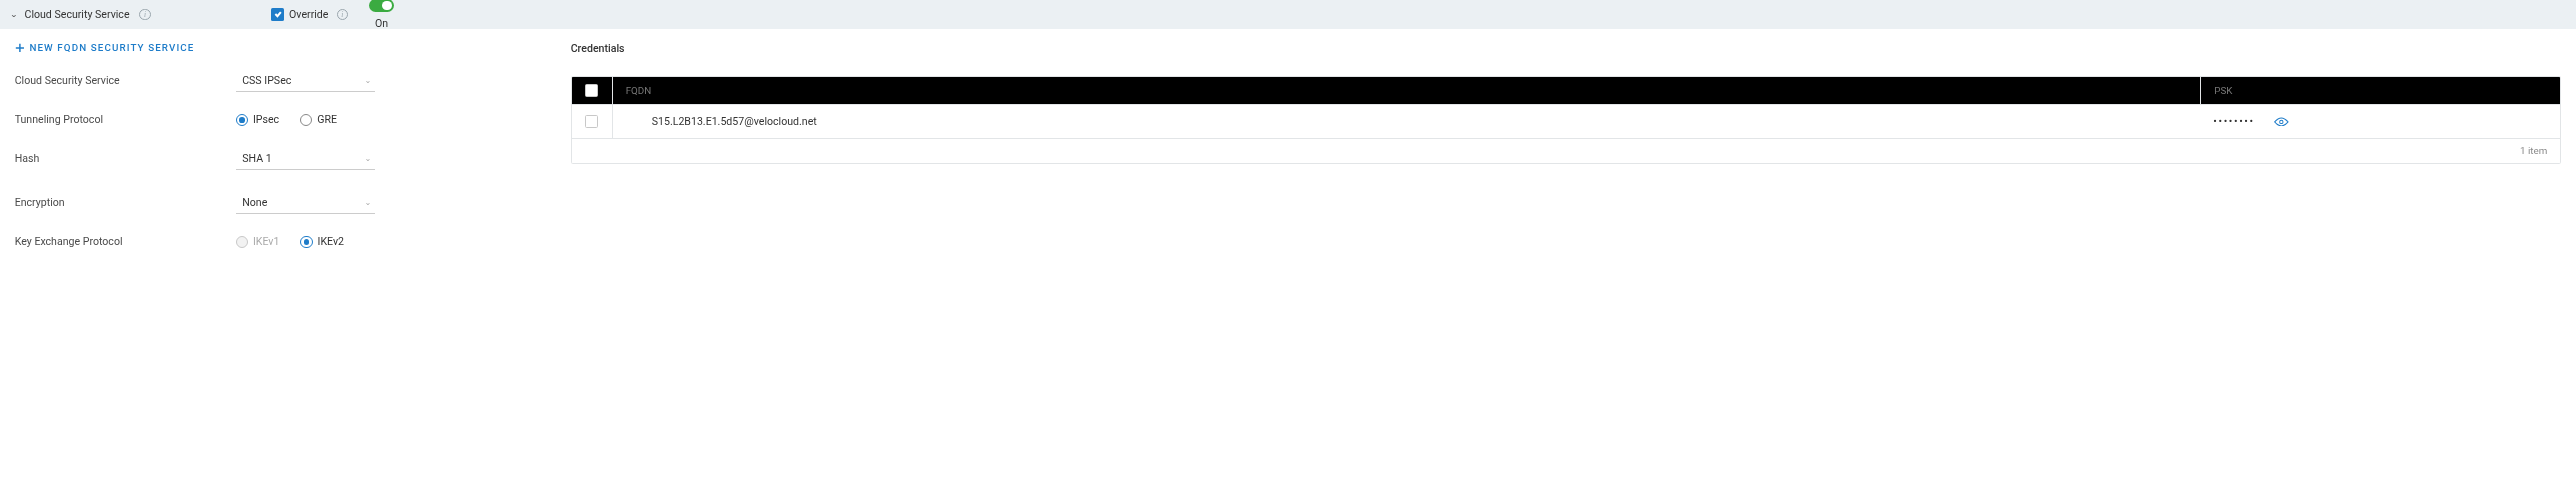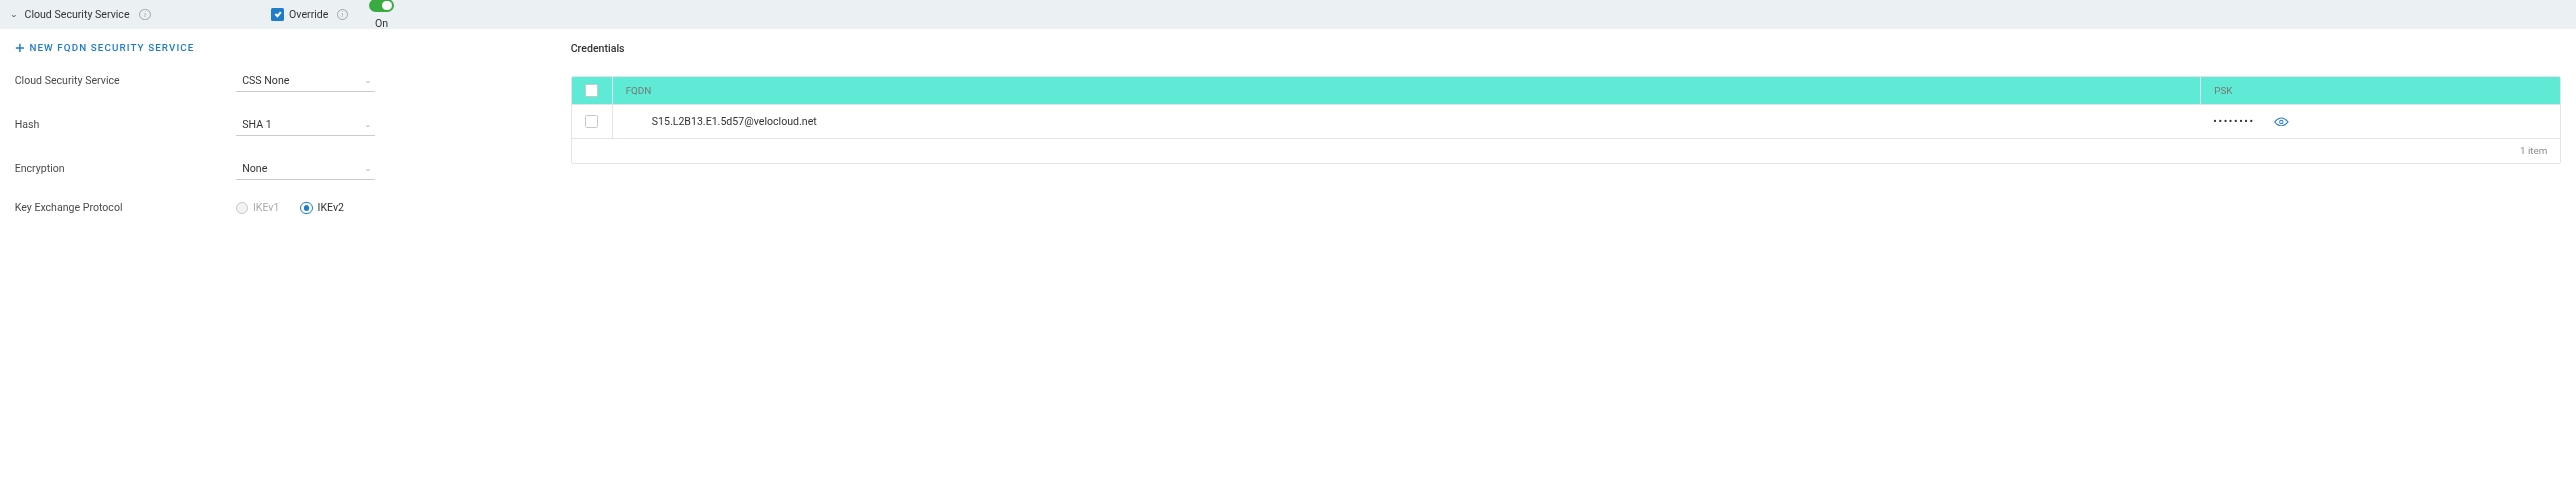--- a/index.html
+++ b/index.html
@@ -52,21 +52,21 @@
     
     .cred-title { color: #333; font-weight: 500; margin-bottom: 21px; }
     .cred-actions { display: flex; align-items: center; gap: 14.7px; margin-bottom: 6.5px; padding-left: 4.9px; }
     .cred-action { display: inline-flex; align-items: center; gap: 4.1px; letter-spacing: 1px; font-size: 9.8px; font-weight: 500; }
     .cred-action.add { color: #1e7cc9; cursor: pointer; }
     .cred-action.delete { color: #c8c8c8; cursor: default; }
     .trash-svg { width: 9.8px; height: 10.6px; fill: #c8c8c8; }
 
     
     .table { border: 0.8px solid #e2e5e7; border-radius: 1.6px; overflow: hidden; }
-    .thead { display: flex; align-items: stretch; border-bottom: 0.8px solid #e2e5e7; height: 28px; background: #5eead4; }
+    .thead { display: flex; align-items: stretch; border-bottom: 0.8px solid #e2e5e7; height: 28px; background: #000000; }
     .cell-checkbox { flex: 0 0 41px; display: flex; align-items: center; justify-content: center; border-right: 0.8px solid #e2e5e7; }
     .real-checkbox { width: 13px; height: 13px; border: 0.8px solid #c8c8c8; border-radius: 1.6px; background: #fff; cursor: pointer; }
     .cell-fqdn-h { flex: 1; display: flex; align-items: center; padding-left: 13px; color: #777; font-size: 9.8px; }
     .cell-psk-h { flex: 0 0 360px; display: flex; align-items: center; padding-left: 13px; color: #777; font-size: 9.8px; border-left: 0.8px solid #e2e5e7; }
 
     .trow { display: flex; align-items: stretch; height: 33px; }
     .cell-fqdn { flex: 1; display: flex; align-items: center; padding-left: 39px; color: #333; font-size: 10.6px; }
     .cell-psk { flex: 0 0 360px; display: flex; align-items: center; padding-left: 13px; font-size: 10.6px; gap: 19.6px; }
     .psk-dots { letter-spacing: 1.6px; color: #333; }
     .eye-svg { width: 14.7px; height: 9.8px; fill: none; stroke: #1e7cc9; stroke-width: 1.5; cursor: pointer; }
@@ -107,26 +107,41 @@
       <svg class="plus-svg" viewBox="0 0 12 12">
           <path d="M6 1 V11 M1 6 H11"></path>
         </svg>
       <span>NEW FQDN SECURITY SERVICE</span>
     </div>
 
     <div class="form-row">
       <div class="form-label">Cloud Security Service</div>
       <div class="form-control select">
         <div class="select-box">
-          <span>CSS None</span>
+          <span>CSS IPSec</span>
           <span class="select-caret">⌄</span>
         </div>
       </div>
     </div>
 
+    <div class="form-row">
+      <div class="form-label">Tunneling Protocol</div>
+      <div class="radio-group">
+        <span class="radio">
+          <span class="radio-outer checked">
+              <span class="radio-dot"></span>
+            </span>
+          <span class="radio-label">IPsec</span>
+        </span>
+        <span class="radio">
+          <span class="radio-outer unchecked"></span>
+          <span class="radio-label">GRE</span>
+        </span>
+      </div>
+    </div>
 
     <div class="form-row">
       <div class="form-label">Hash</div>
       <div class="form-control select">
         <div class="select-box">
           <span>SHA 1</span>
           <span class="select-caret">⌄</span>
         </div>
       </div>
     </div>

